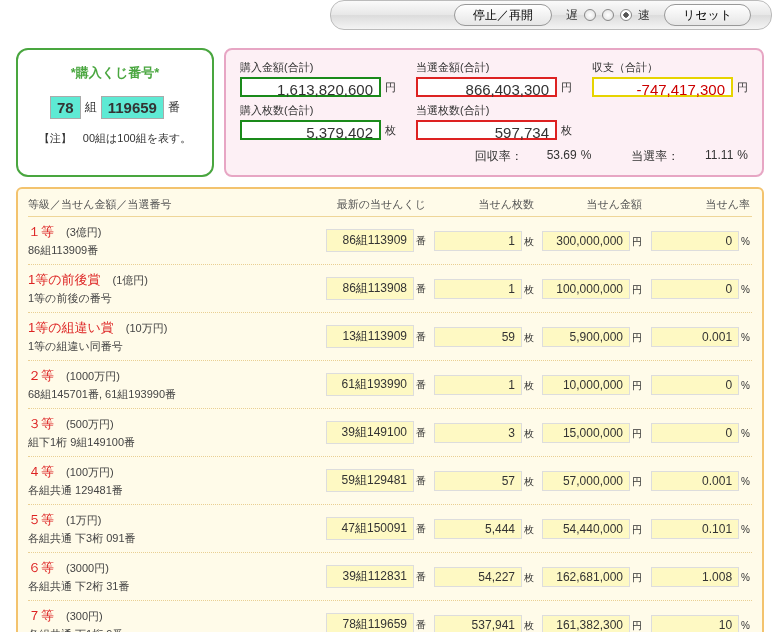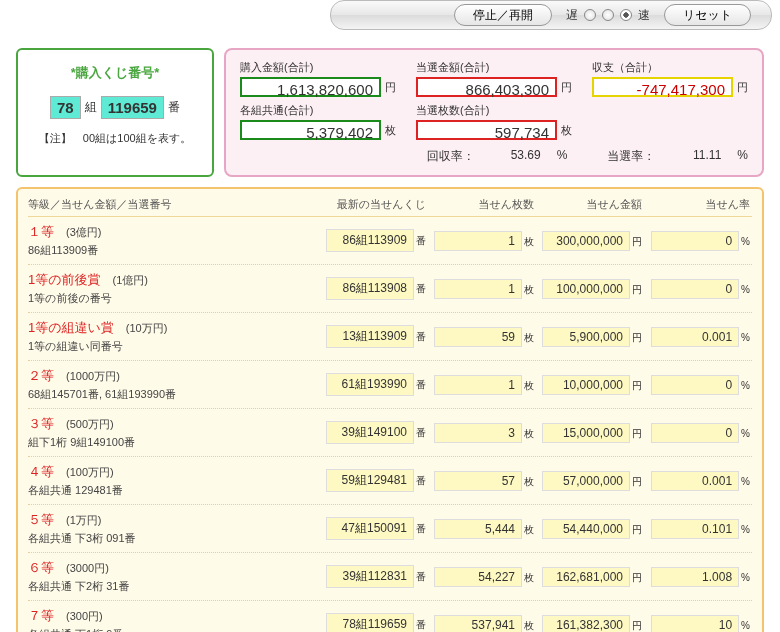--- a/index.html
+++ b/index.html
@@ -7,36 +7,36 @@
   
   .toolbar{height:40px;position:relative;margin-bottom:8px}
   .toolbar-bg{position:absolute;left:330px;right:8px;top:0;height:30px;border:1px solid #bbb;border-radius:14px;background:linear-gradient(#fafafa,#e8e8e8 48%,#dcdcdc 52%,#f4f4f4)}
   .toolbar-inner{position:absolute;left:340px;top:4px;display:flex;align-items:center;gap:14px}
   .pillbtn{height:22px;padding:0 18px;border:1px solid #999;border-radius:12px;background:linear-gradient(#fff,#e6e6e6);font-size:12px;line-height:20px;cursor:pointer}
   .speed{display:flex;align-items:center;gap:6px}
   .radio{width:12px;height:12px;border:1px solid #888;border-radius:50%;background:radial-gradient(#fff,#ddd);display:inline-block}
   .radio.sel{background:radial-gradient(#555 0 35%,#fff 40%)}
   
   .upper{display:flex;gap:10px;padding:0 16px}
-  .ticket{width:198px;border:2px solid #49a63f;border-radius:6px;padding:14px 8px;text-align:center}
+  .ticket{width:198px;border:2px solid #49a63f;border-radius:12px;padding:14px 8px;text-align:center}
   .ticket-title{color:#49a63f;font-weight:bold;font-size:13px;margin-bottom:14px}
   .numline{display:flex;justify-content:center;align-items:center;gap:4px;margin-bottom:12px}
   .nb{border:1px solid #aaa;padding:2px 6px;background:#5eead4;font-weight:bold;font-size:15px}
   .note{font-size:11px}
   .stats{flex:1;border:2px solid #e7a6c4;border-radius:8px;background:#fdf0f5;padding:10px 14px}
   .stats-row{display:flex;gap:20px;margin-bottom:6px}
   .col{flex:1}
   .lab{font-size:11px;margin-bottom:2px}
   .vbox{display:flex;align-items:center;gap:4px}
   .vfield{flex:1;height:20px;border:2px solid;background:#fff;text-align:right;padding:2px 6px;font-size:15px}
   .green{border-color:#1a8a1a}.red{border-color:#d22}.yellow{border-color:#e6d400}
   .unitlab{font-size:11px}
   .neg{color:#c00}
   .stats-bottom{display:flex;gap:40px;justify-content:flex-end;margin-top:8px;font-size:12px}
-  .pct{display:flex;gap:16px}
+  .pct{display:flex;gap:4px}
   .pctv{font-weight:normal;min-width:50px;text-align:right}
   
   .tablewrap{margin:10px 16px 0;border:2px solid #f3c36e;border-radius:6px;background:#fffbe9;padding:8px 10px 2px}
   .thead{display:flex;font-size:11px;color:#555;border-bottom:1px solid #efd699;padding-bottom:4px}
   .thead .hL{width:290px}
   .thead .h{width:108px;text-align:right}
   .trow{border-bottom:1px dotted #e9cf93;padding:6px 0;display:flex;align-items:center}
   .cellL{width:290px}
   .prize{color:#d22;font-weight:normal;font-size:13px}
   .amt{color:#444;font-size:11px;margin-left:12px}
@@ -95,21 +95,21 @@
       <div class="col">
         <div class="lab">収支（合計）</div>
         <div class="vbox">
             <div class="vfield yellow neg">-747,417,300</div>
             <span class="unitlab">円</span>
           </div>
       </div>
     </div>
     <div class="stats-row">
       <div class="col">
-        <div class="lab">各組共通(合計)</div>
+        <div class="lab">購入枚数(合計)</div>
         <div class="vbox">
             <div class="vfield green">5,379,402</div>
             <span class="unitlab">枚</span>
           </div>
       </div>
       <div class="col">
         <div class="lab">当選枚数(合計)</div>
         <div class="vbox">
             <div class="vfield red">597,734</div>
             <span class="unitlab">枚</span>

